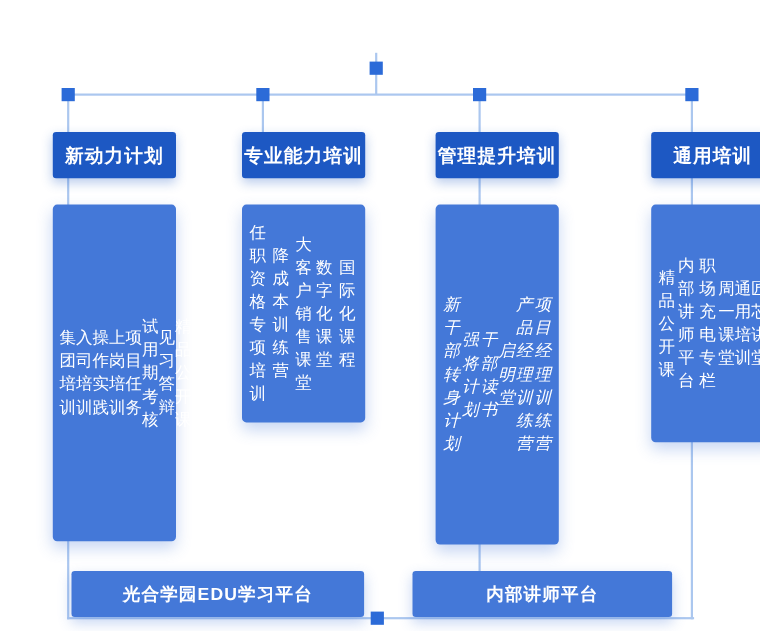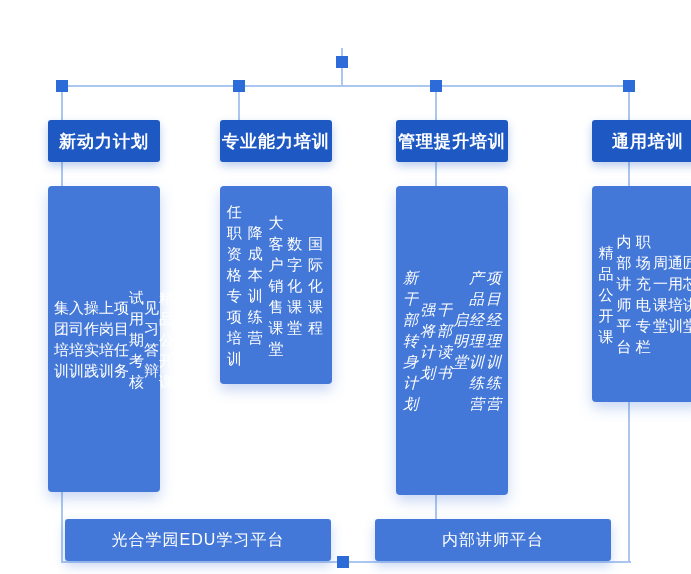--- a/index.html
+++ b/index.html
@@ -34,21 +34,21 @@
     justify-content:space-between; align-items:center;
     padding:24px 6px; box-shadow:0 6px 14px rgba(68,120,216,.3); }
   .col-1 .col-body { height:306px; }
   .col-2 .col-body { height:198px; }
   .col-3 .col-body { height:309px;font-style:italic; }
   .col-4 .col-body { height:216px; }
   .item { color:#fff; font-size:15px; line-height:21px; text-align:center; white-space:pre-line; }
 
   
   .platform { position:absolute; top:519px; height:42px; background:#4478d8; color:#fff;
-    font-size:16px; font-weight:normal; letter-spacing:1px; display:flex; align-items:center;
+    font-size:16px; font-weight:bold; letter-spacing:1px; display:flex; align-items:center;
     justify-content:center; border-radius:3px; z-index:3; box-shadow:0 5px 12px rgba(68,120,216,.3); }
   .platform-left { left:65px; width:266px; }
   .platform-right { left:375px; width:236px; }
 </style>
 </head>
 <body>
 
 <div class="canvas">
 
   <div class="line v" style="left:341px; top:48px; height:38px;"></div>

